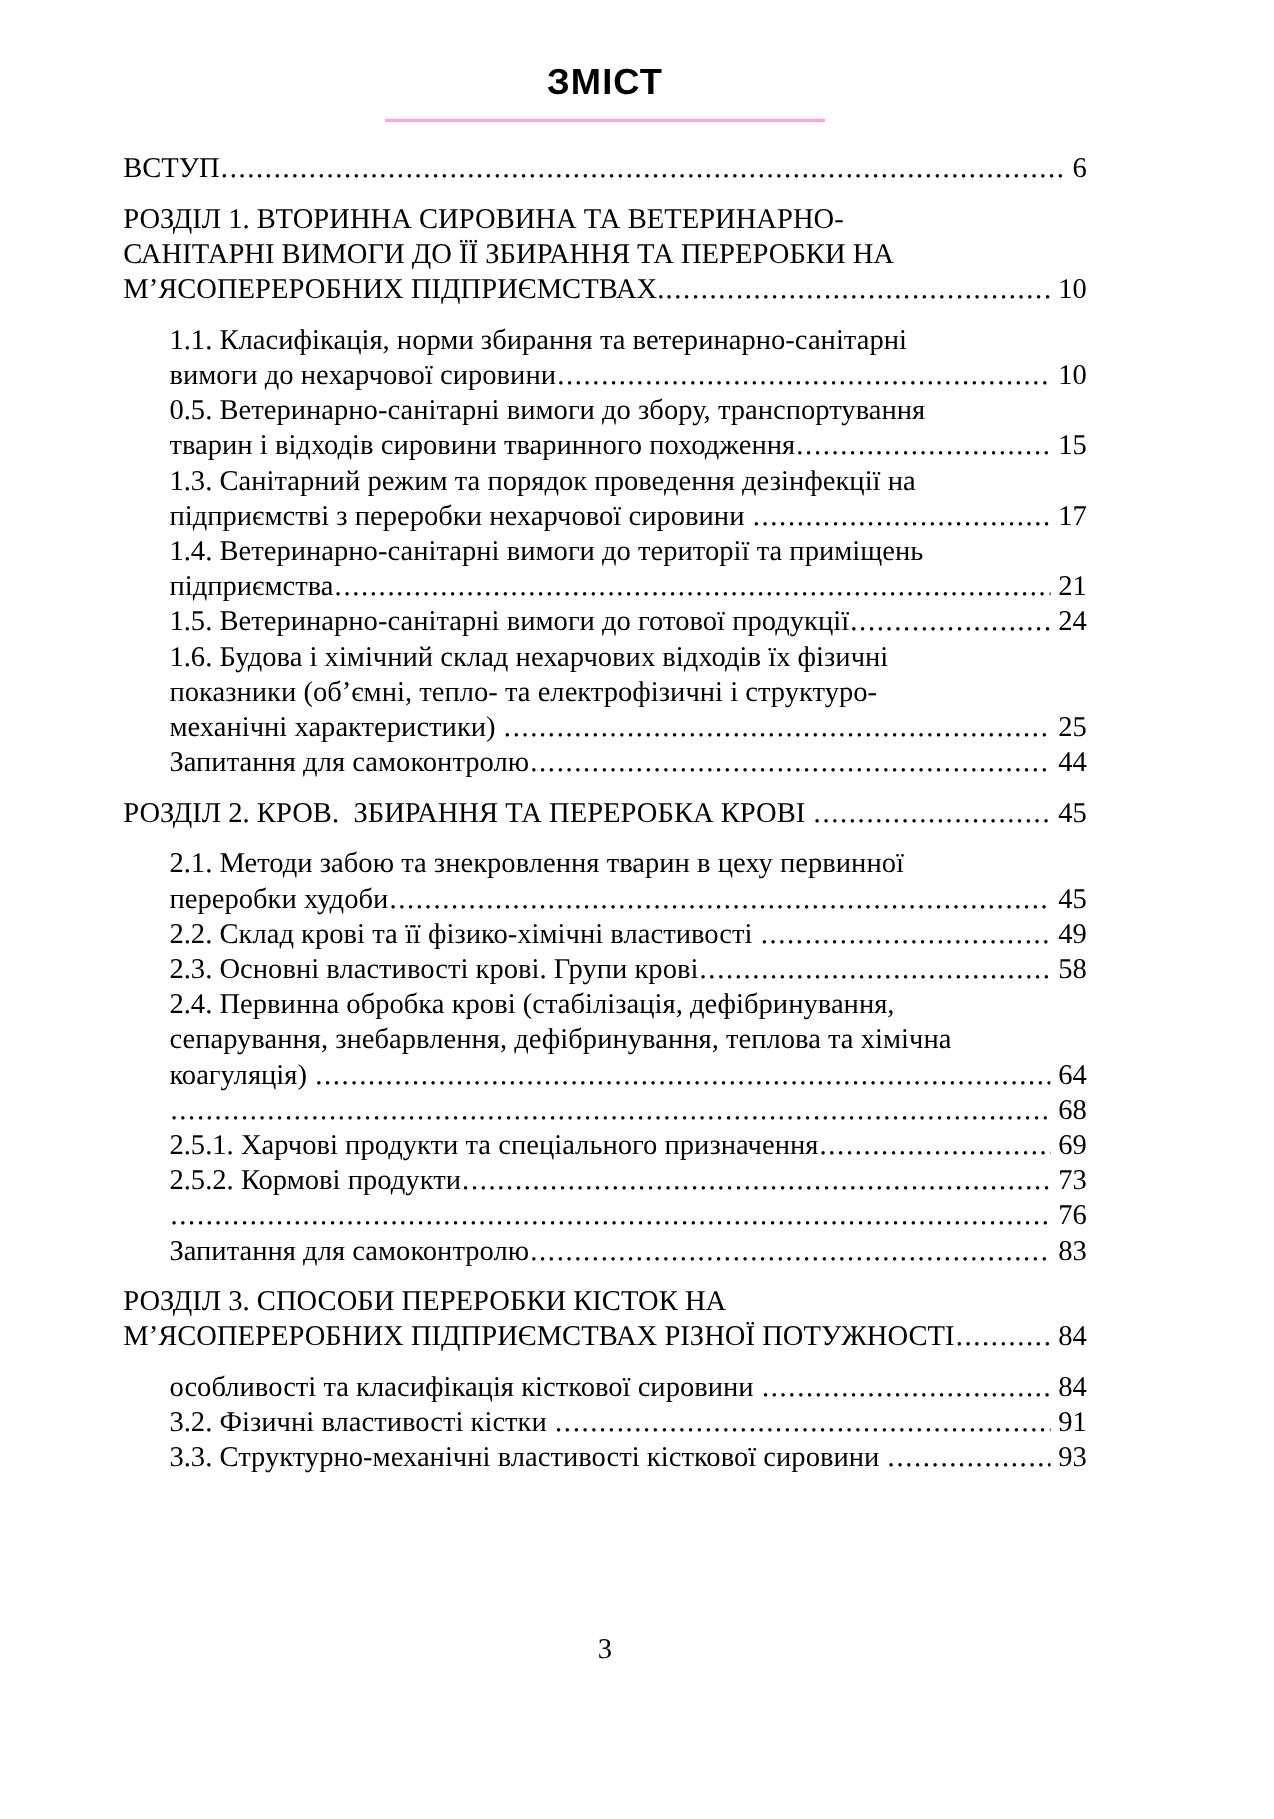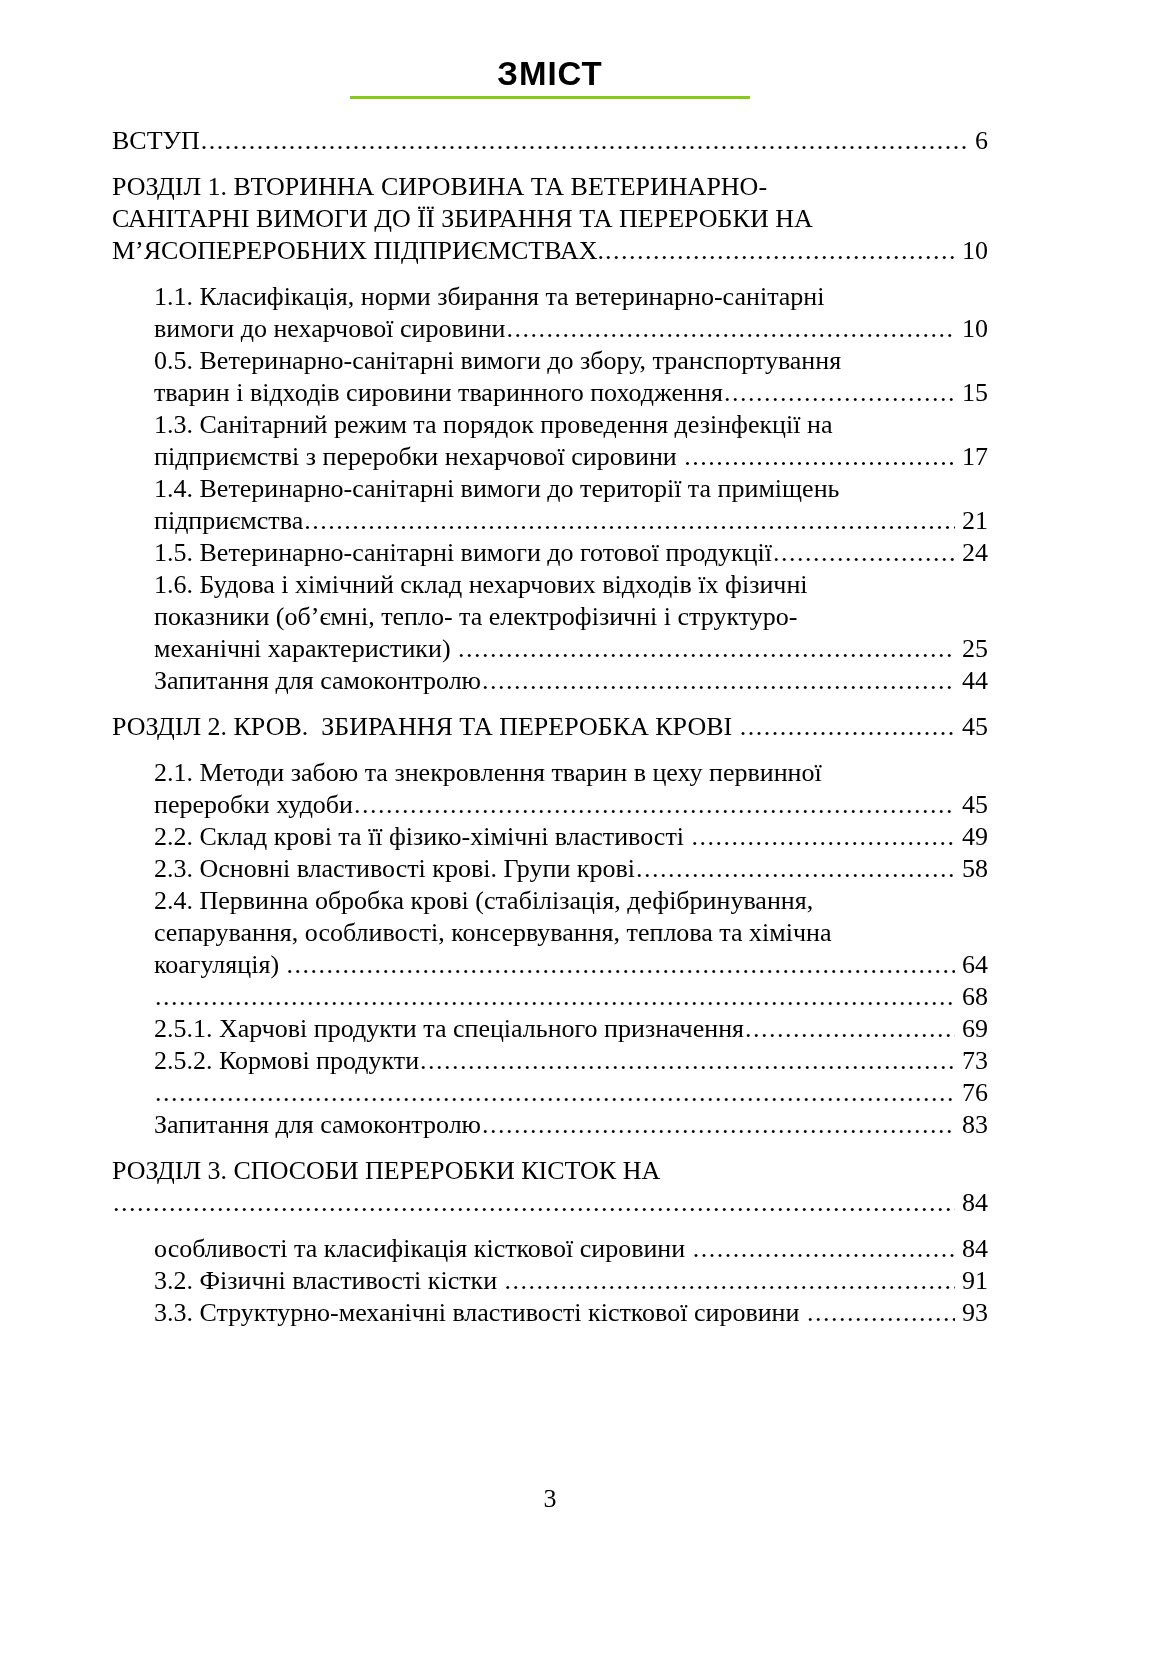--- a/index.html
+++ b/index.html
@@ -16,22 +16,22 @@
     color: #000000;
     font-family: "Liberation Serif", serif;
     box-sizing: border-box;
     padding: 56px 170px 0 112px;
     overflow: hidden;
   }
   .title-block {
     width: 400px;
     margin: 0 auto 26px auto;
     text-align: center;
-    border-bottom: 3px solid #84cc16;
-    padding-bottom: 4px;
+    border-bottom: 3px solid #f9a8d4;
+    padding-bottom: 16px;
   }
   .title-text {
     font-family: "Liberation Sans", sans-serif;
     font-weight: bold;
     font-size: 33px;
     letter-spacing: 1px;
     line-height: 1.1;
   }
   .toc {
     font-size: 26px;
@@ -178,21 +178,21 @@
       </div>
       <div class="entry section">
         <div class="toc-row">
           <span class="toc-text">2.3. Основні властивості крові. Групи крові</span>
           <span class="dots">............................................................................................................................................................................................................................</span>
           <span class="pagenum">58</span>
         </div>
       </div>
       <div class="entry section">
         <div class="toc-line">2.4. Первинна обробка крові (стабілізація, дефібринування,</div>
-        <div class="toc-line">сепарування, особливості, консервування, теплова та хімічна</div>
+        <div class="toc-line">сепарування, знебарвлення, дефібринування, теплова та хімічна</div>
         <div class="toc-row">
           <span class="toc-text">коагуляція) </span>
           <span class="dots">............................................................................................................................................................................................................................</span>
           <span class="pagenum">64</span>
         </div>
       </div>
       <div class="entry section">
         <div class="toc-row">
           <span class="dots">............................................................................................................................................................................................................................</span>
           <span class="pagenum">68</span>
@@ -221,20 +221,21 @@
       <div class="entry section">
         <div class="toc-row">
           <span class="toc-text">Запитання для самоконтролю</span>
           <span class="dots">............................................................................................................................................................................................................................</span>
           <span class="pagenum">83</span>
         </div>
       </div>
       <div class="entry chapter">
         <div class="toc-line">РОЗДІЛ 3. СПОСОБИ ПЕРЕРОБКИ КІСТОК НА</div>
         <div class="toc-row">
+          <span class="toc-text">М’ЯСОПЕРЕРОБНИХ ПІДПРИЄМСТВАХ РІЗНОЇ ПОТУЖНОСТІ</span>
           <span class="dots">............................................................................................................................................................................................................................</span>
           <span class="pagenum">84</span>
         </div>
       </div>
       <div class="entry section">
         <div class="toc-row">
           <span class="toc-text">особливості та класифікація кісткової сировини </span>
           <span class="dots">............................................................................................................................................................................................................................</span>
           <span class="pagenum">84</span>
         </div>

